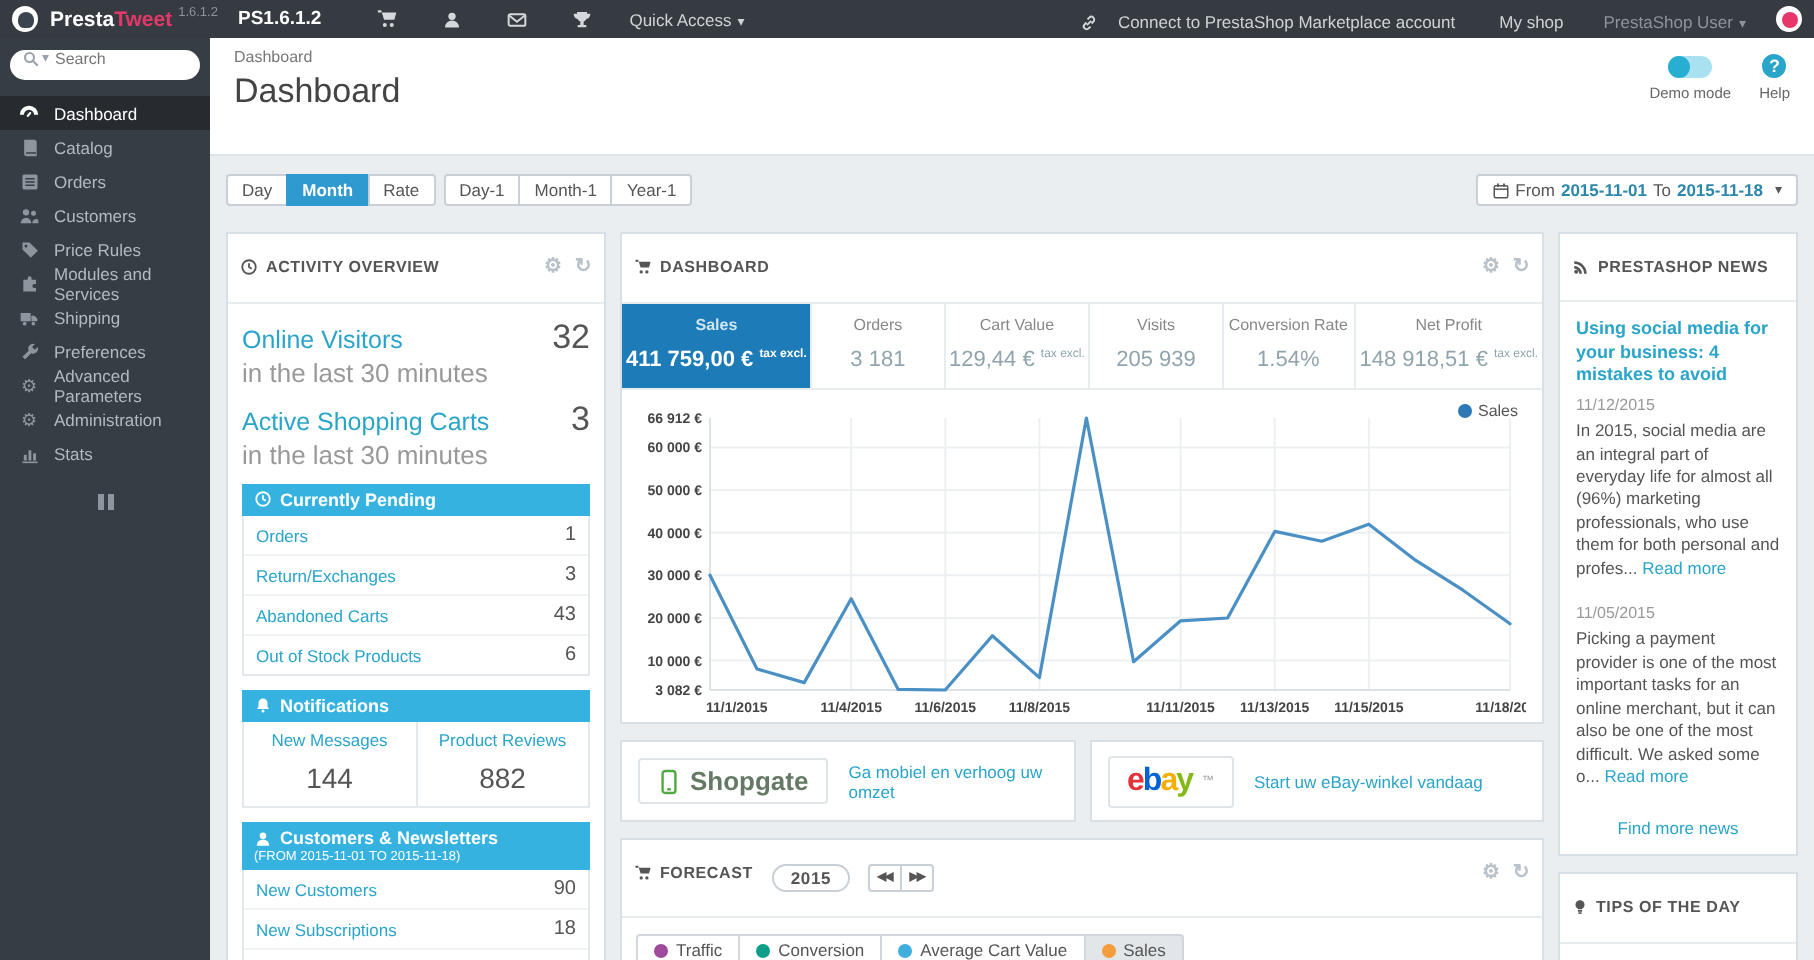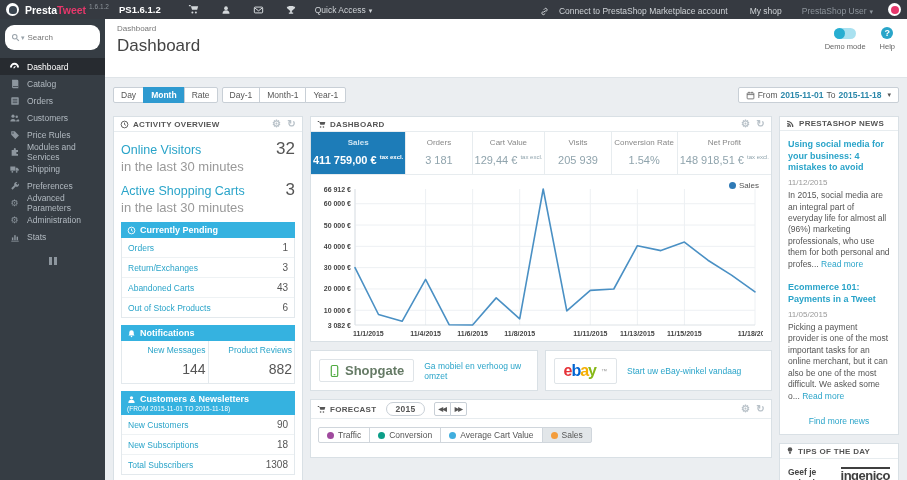--- a/index.html
+++ b/index.html
@@ -16,21 +16,21 @@
   .shopname{color:#fff;font-weight:bold;font-size:9.5px;margin-right:16px}
   .tb-ico{color:#d4d8db;margin:0 11px;cursor:pointer}
   .tb-link{font-size:8.5px;color:#cfd3d7;margin:0 8px;cursor:pointer;white-space:nowrap}
   .caret{font-size:7px;margin-left:3px}
   .tb-right{margin-left:auto;display:flex;align-items:flex-end}
   .tb-user{color:#8d949b}
   .avatar{width:13px;height:13px;border-radius:50%;background:#fff;position:relative;margin-left:7px}
   .avatar::after{content:"";position:absolute;left:2.5px;top:2.5px;width:8px;height:8px;border-radius:50%;background:#e6376b}
   
   .sidebar{position:fixed;top:19px;left:0;width:105px;height:461px;background:#363d44;z-index:10}
-  .side-search{margin:6px 5px 8px 5px;background:#fff;border-radius:9px;height:25px;display:flex;align-items:center;padding:0 6px;color:#9aa3ab}
+  .side-search{margin:6px 5px 8px 5px;background:#fff;border-radius:9px;height:15px;display:flex;align-items:flex-start;padding:0 6px;color:#9aa3ab}
   .side-search input{border:none;outline:none;width:58px;font-size:8px;font-family:inherit;color:#555;background:transparent}
   .side-search .caret{color:#9aa3ab;margin:0 3px 0 1px}
   .nav-item{height:17px;display:flex;align-items:center;padding-left:9px;color:#b2bac1;font-size:8.5px;cursor:pointer}
   .nav-item .ni{width:11px;margin-right:7px;color:#8d969e;flex:none;display:flex;justify-content:center}
   .nav-item.active{background:#272b30;color:#fff}
   .nav-item.active .ni{color:#fff}
   .collapse-btn{margin:12px auto 0;width:10px;display:flex;gap:2px;justify-content:center;cursor:pointer}
   .collapse-btn i{width:3px;height:8px;background:#8d969e;display:block}
   
   .main{margin-left:105px;padding-top:19px}
@@ -49,40 +49,40 @@
   .fbtn{font-size:8.5px;color:#555;background:#fff;border:1px solid #c8cfd6;padding:2px 7px;margin-left:-1px;cursor:pointer}
   .btn-group .fbtn:first-child{border-radius:2px 0 0 2px;margin-left:0}
   .btn-group .fbtn:last-child{border-radius:0 2px 2px 0}
   .fbtn.active{background:#2e9ad0;border-color:#2e9ad0;color:#fff;font-weight:bold}
   .btn-group + .btn-group{margin-left:4px}
   .date-range{margin-left:auto;background:#fff;border:1px solid #c8cfd6;border-radius:2px;padding:2px 7px;font-size:8.5px;display:flex;align-items:center;gap:3px;cursor:pointer;color:#555}
   .date-range b{color:#2c88aa}
   
   .columns{display:flex;gap:7px;margin:0 3px;align-items:flex-start}
   .panel{background:#fff;border:1px solid #d9e0e5}
-  .panel-hd{display:flex;align-items:center;gap:4px;padding:2px 6px;border-bottom:1px solid #e7ecef;font-size:8px;font-weight:bold;color:#555;letter-spacing:.3px}
+  .panel-hd{display:flex;gap:4px;padding:12px 6px;border-bottom:1px solid #e7ecef;font-size:8px;font-weight:bold;color:#555;letter-spacing:.3px}
   .hd-icons{margin-left:auto;color:#b9c2c9;font-size:10px;display:flex;gap:6px;line-height:1}
   .hd-icons span{cursor:pointer}
   
   .col-left{width:190px;flex:none}
   .act-body{padding:7px}
   .big-row{display:flex;align-items:baseline}
   .big-link{color:#2aa4c9;font-size:12.5px;cursor:pointer}
   .big-val{margin-left:auto;font-size:17px;color:#555}
   .big-sub{font-size:13px;color:#999;margin:0 0 6px}
-  .sec-hd{background:#35b2e0;color:#fff;font-size:9px;font-weight:bold;padding:3px 6px;margin-top:7px;display:flex;align-items:center;gap:4px}
+  .sec-hd{background:#35b2e0;color:#fff;font-size:9px;font-weight:bold;padding:3px 6px;margin-top:7px;display:flex;gap:4px}
   .sec-hd-block{background:#35b2e0;color:#fff;padding:3px 6px;margin-top:7px}
   .sec-hd-block .t{font-size:9px;font-weight:bold;display:flex;align-items:center;gap:4px}
   .sec-hd-block .sub{font-size:6.5px;margin-top:1px}
   .tbl{border:1px solid #e3e9ed;border-top:none}
   .tbl-row{display:flex;align-items:center;padding:4px 6px;border-bottom:1px solid #eef2f4}
   .tbl-row:last-child{border-bottom:none}
   .tbl-row .lk{color:#2aa4c9;font-size:8.5px;cursor:pointer}
   .tbl-row .v{margin-left:auto;font-size:10px;color:#555}
-  .notif-cols{display:flex;border:1px solid #e3e9ed;border-top:none;text-align:right}
+  .notif-cols{display:flex;border:1px solid #e3e9ed;border-top:none;text-align:center}
   .notif-col{flex:1;padding:4px 2px 6px}
   .notif-col:first-child{border-right:1px solid #e3e9ed}
   .notif-col .lk{color:#2aa4c9;font-size:8.5px;cursor:pointer}
   .notif-col .v{font-size:14px;color:#555;margin-top:6px}
   
   .col-mid{width:462px;flex:none;display:flex;flex-direction:column;gap:8px}
   .kpi-row{display:flex;border-bottom:1px solid #e7ecef}
   .kpi{flex:1;text-align:center;padding:6px 2px 8px;border-right:1px solid #e7ecef;cursor:pointer}
   .kpi:last-child{border-right:none}
   .kpi .lbl{font-size:8px;color:#888;margin-bottom:7px}
@@ -600,21 +600,20 @@
               </span>
             <span>PRESTASHOP NEWS</span>
           </div>
           <div class="news-body">
             <div class="news-art">
               <div class="news-title">Using social media for your business: 4 mistakes to avoid</div>
               <div class="news-date">11/12/2015</div>
               <div class="news-x"><span>In 2015, social media are an integral part of everyday life for almost all (96%) marketing professionals, who use them for both personal and profes...</span> <span class="read-more">Read more</span></div>
             </div>
             <div class="news-art">
-              <div class="news-title">Ecommerce 101: Payments in a Tweet</div>
               <div class="news-date">11/05/2015</div>
               <div class="news-x"><span>Picking a payment provider is one of the most important tasks for an online merchant, but it can also be one of the most difficult. We asked some o...</span> <span class="read-more">Read more</span></div>
             </div>
             <div class="find-more">Find more news</div>
           </div>
         </section>
 
         <section class="panel">
           <div class="panel-hd">
             <span>

